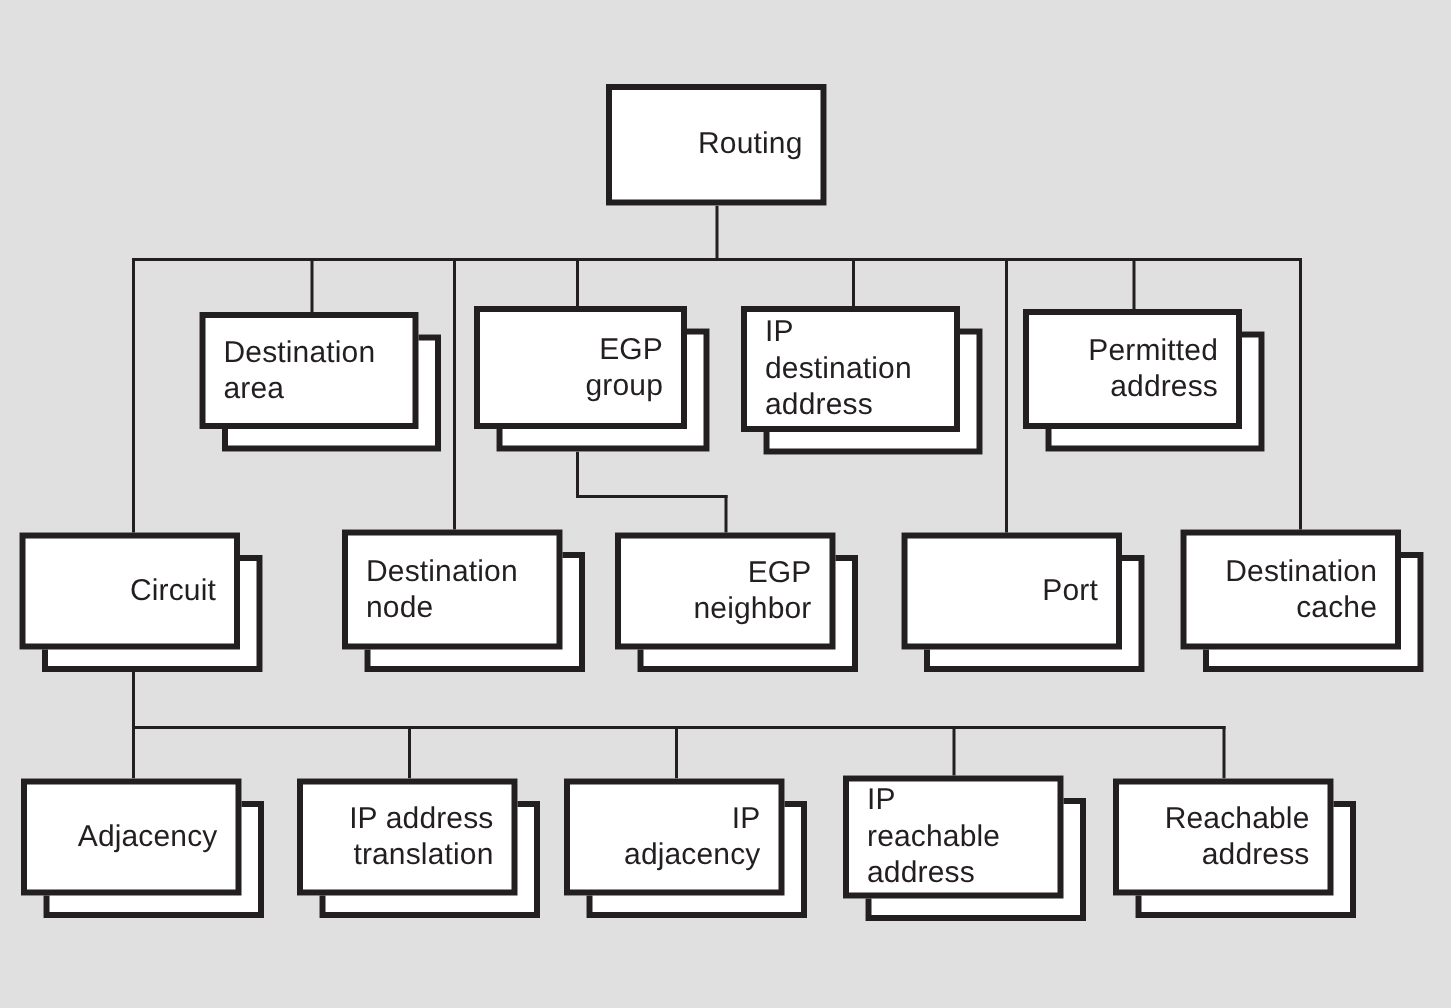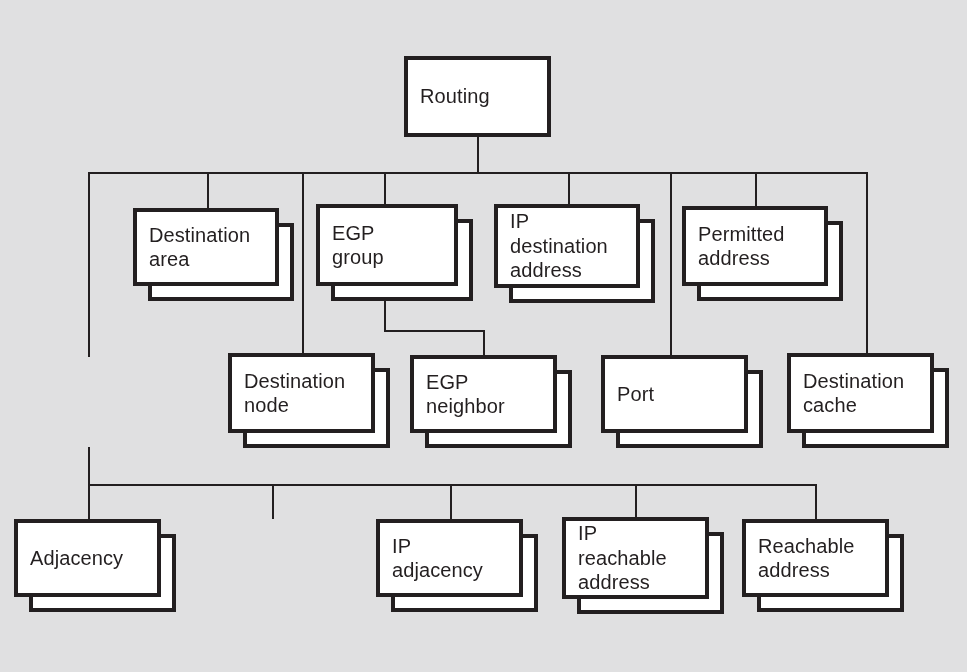--- a/index.html
+++ b/index.html
@@ -59,21 +59,21 @@
     width: 100%;
     padding: 0 12px;
     box-sizing: border-box;
     color: #231f20;
     font-size: 20px;
     line-height: 1.22;
     letter-spacing: 0.1px;
     white-space: pre-line;
   }
   .node.align-left  .label { text-align: left; }
-  .node.align-center .label { text-align: left; }
+  .node.align-center .label { text-align: right; }
 </style>
 </head>
 <body>
 
 <div id="canvas">
 
   <div class="line v" style="left:477px; top:137px; height:37px;"></div>
 
   <div class="line h" style="left:88px; top:172px; width:780px;"></div>
 
@@ -132,20 +132,26 @@
   </div>
 
   <div class="node align-center" style="left:682px; top:206px; width:146px; height:80px;">
     <div class="shadow"></div>
     <div class="front">
       <span class="label">Permitted
 address</span>
     </div>
   </div>
 
+  <div class="node align-center" style="left:13px; top:355px; width:147px; height:78px;">
+    <div class="shadow"></div>
+    <div class="front">
+      <span class="label">Circuit</span>
+    </div>
+  </div>
 
   <div class="node align-left" style="left:228px; top:353px; width:147px; height:80px;">
     <div class="shadow"></div>
     <div class="front">
       <span class="label">Destination
 node</span>
     </div>
   </div>
 
   <div class="node align-center" style="left:410px; top:355px; width:147px; height:78px;">
@@ -171,20 +177,27 @@
     </div>
   </div>
 
   <div class="node align-center" style="left:14px; top:519px; width:147px; height:78px;">
     <div class="shadow"></div>
     <div class="front">
       <span class="label">Adjacency</span>
     </div>
   </div>
 
+  <div class="node align-center" style="left:198px; top:519px; width:147px; height:78px;">
+    <div class="shadow"></div>
+    <div class="front">
+      <span class="label">IP address
+translation</span>
+    </div>
+  </div>
 
   <div class="node align-center" style="left:376px; top:519px; width:147px; height:78px;">
     <div class="shadow"></div>
     <div class="front">
       <span class="label">IP
 adjacency</span>
     </div>
   </div>
 
   <div class="node align-left" style="left:562px; top:517px; width:147px; height:82px;">

